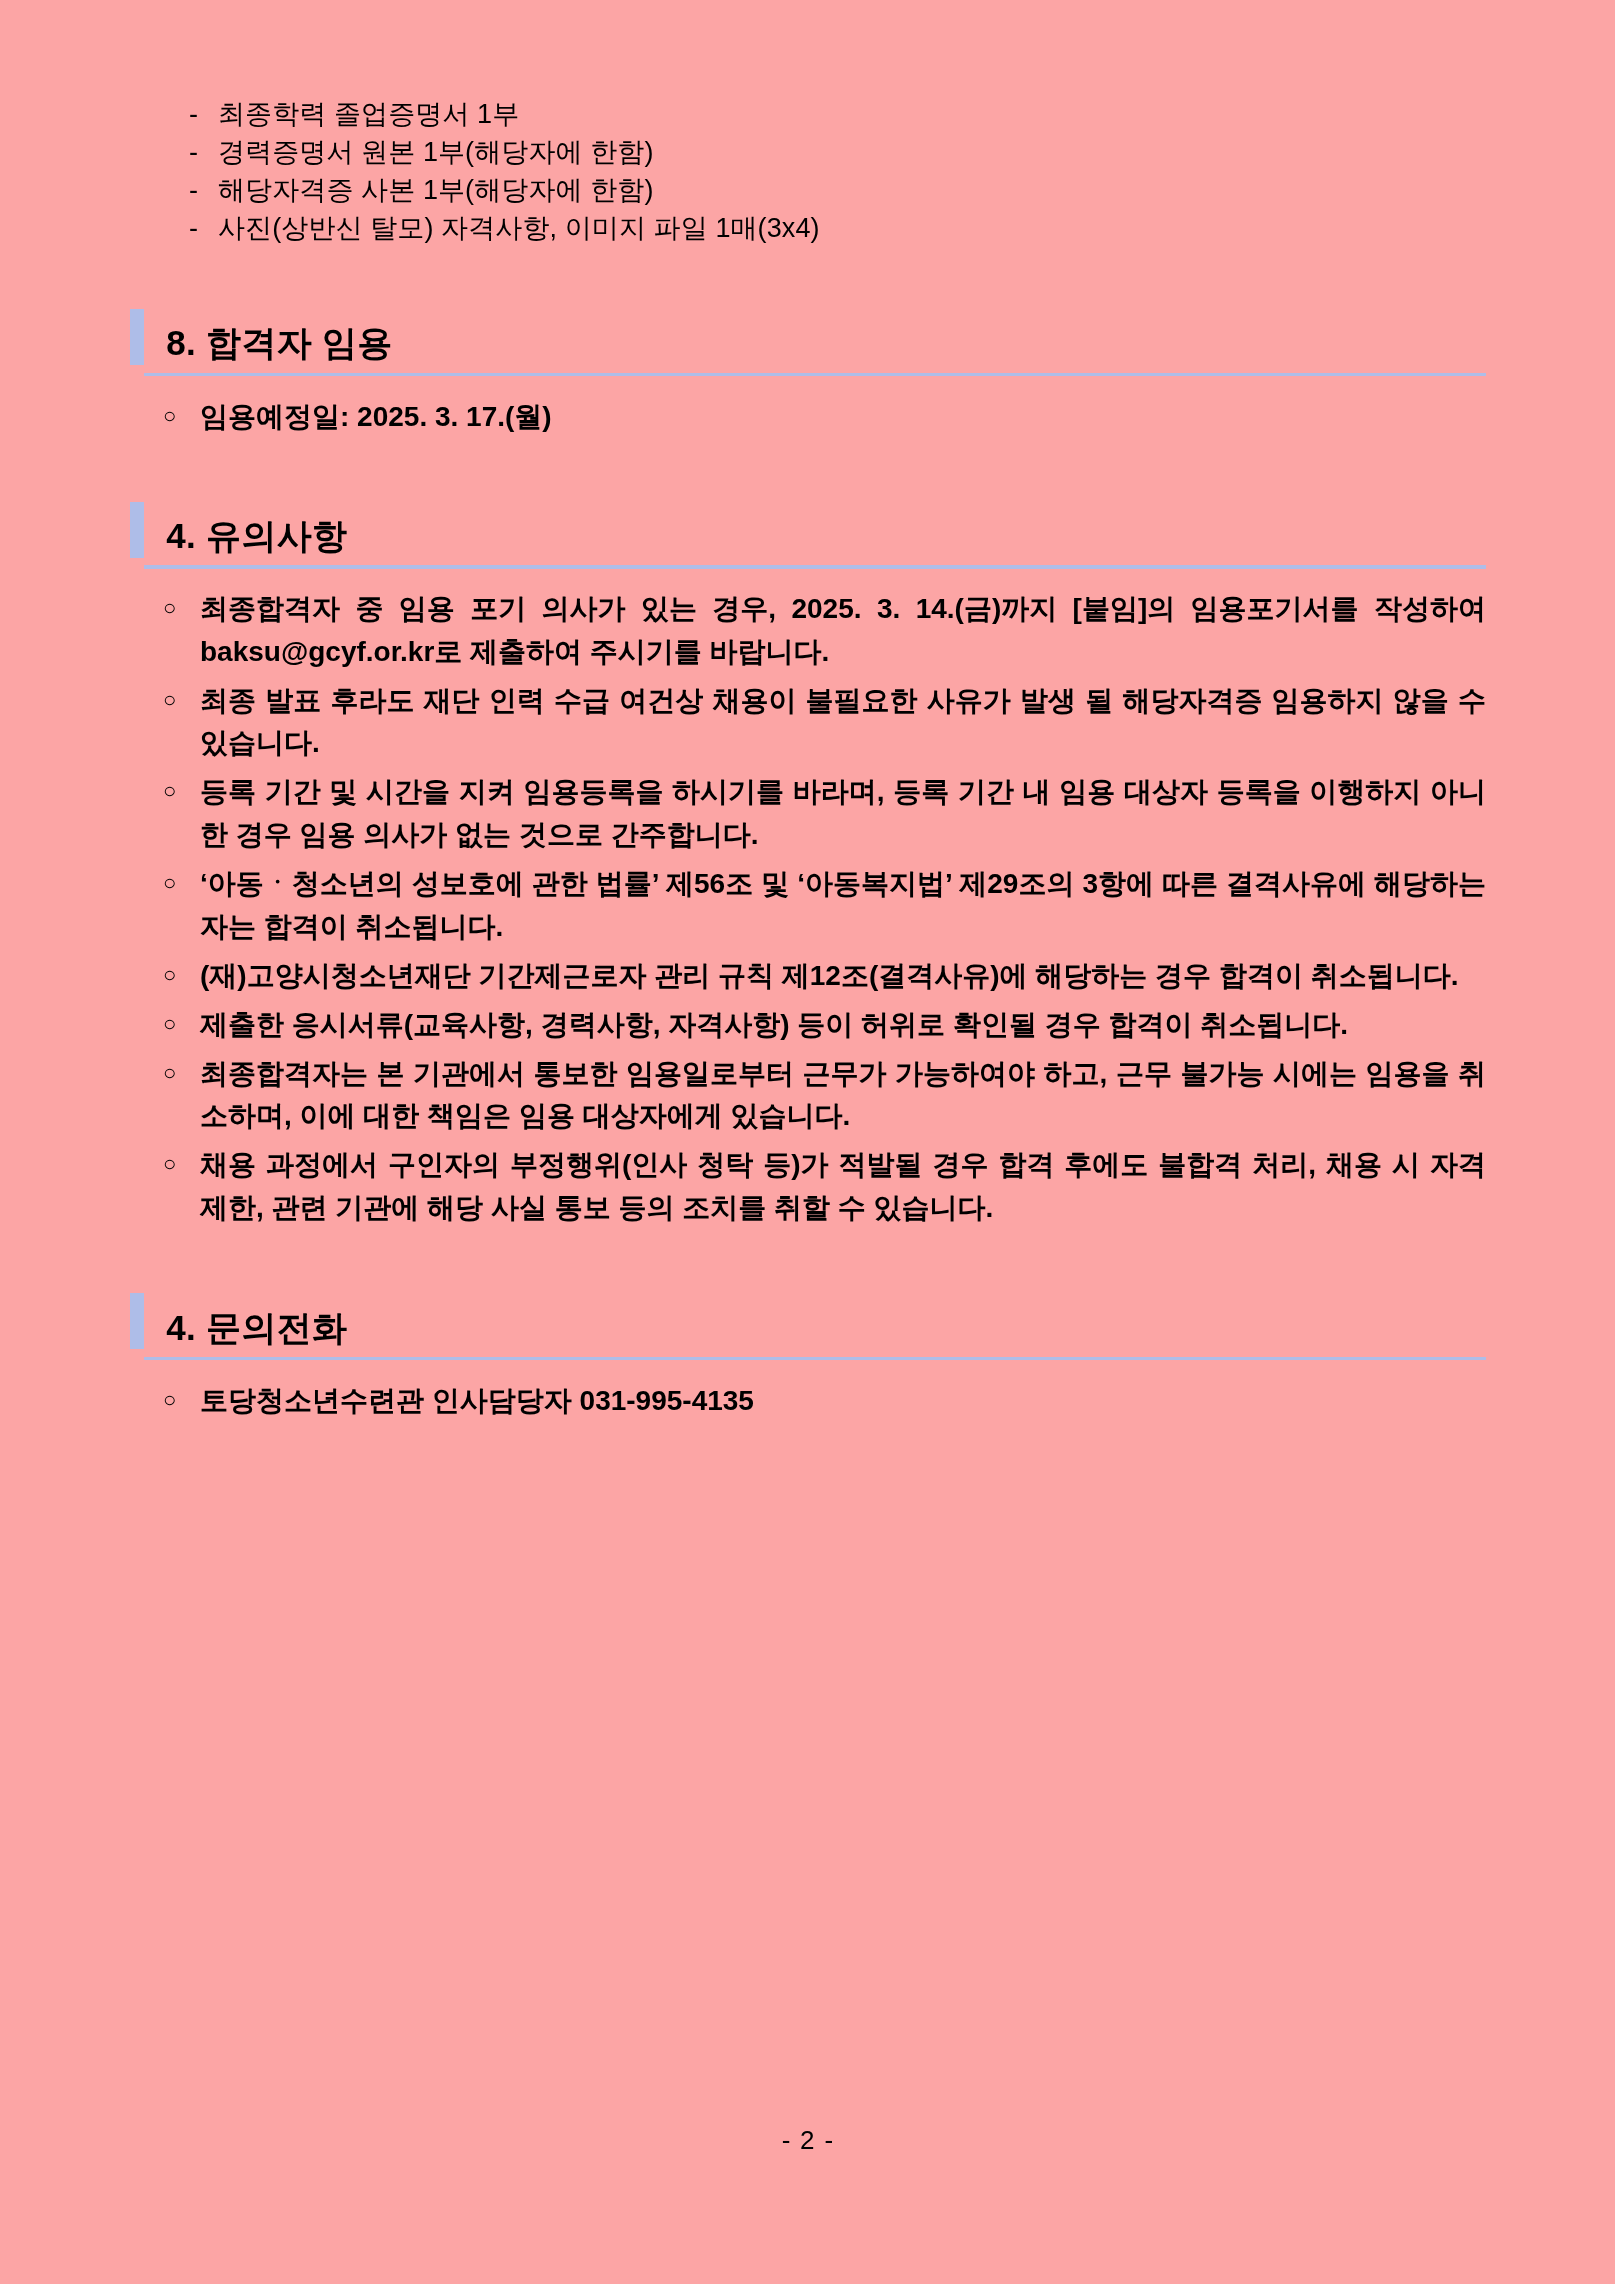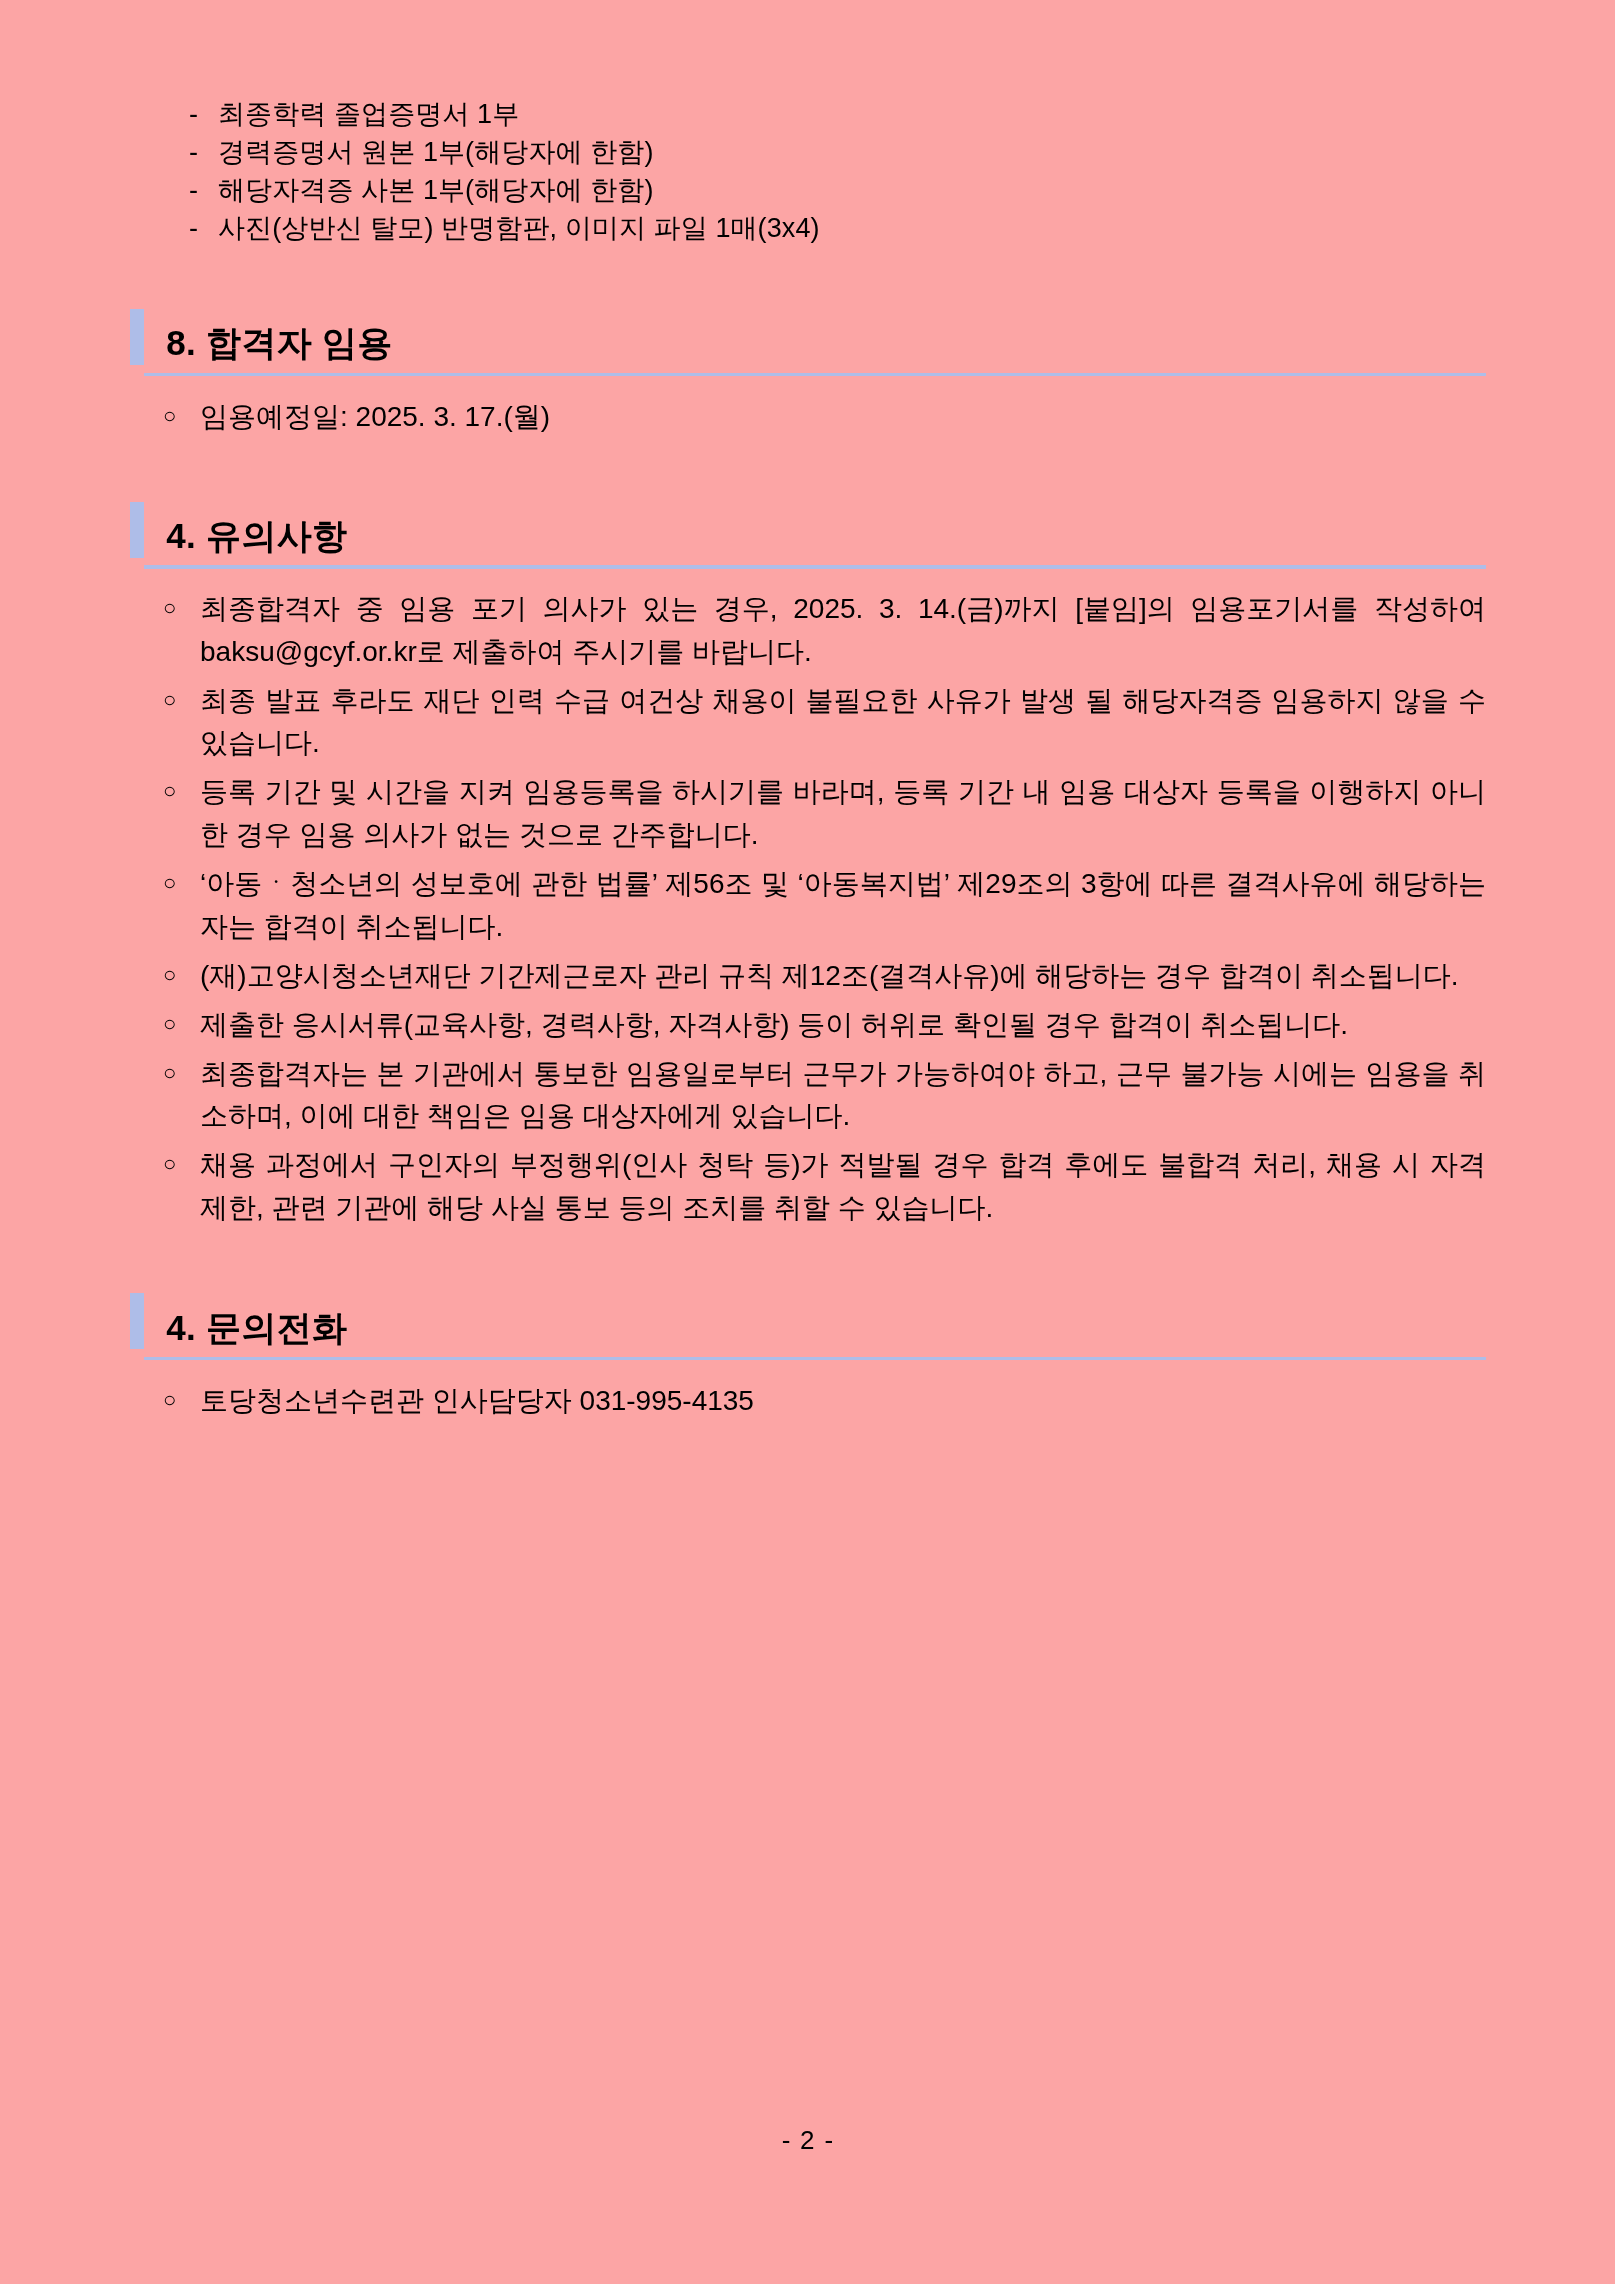--- a/index.html
+++ b/index.html
@@ -81,20 +81,21 @@
     list-style: none;
   }
   .circle-list > li {
     position: relative;
     padding-left: 70px;
     font-size: 28px;
     line-height: 1.52;
     margin-bottom: 6.5px;
     text-align: justify;
     text-justify: inter-character;
+    font-weight: bold;
   }
   .circle-list > li::before {
     content: "○";
     position: absolute;
     left: 33px;
     top: 0;
     font-size: 22px;
     line-height: 1.85;
   }
   .nowrapline {
@@ -126,21 +127,21 @@
       <li>
         <span class="dash">-</span><span>최종학력 졸업증명서 1부</span>
       </li>
       <li>
         <span class="dash">-</span><span>경력증명서 원본 1부(해당자에 한함)</span>
       </li>
       <li>
         <span class="dash">-</span><span>해당자격증 사본 1부(해당자에 한함)</span>
       </li>
       <li>
-        <span class="dash">-</span><span>사진(상반신 탈모) 반명함판, 이미지 파일 1매(3x4)</span>
+        <span class="dash">-</span><span>사진(상반신 탈모) 자격사항, 이미지 파일 1매(3x4)</span>
       </li>
     </ul>
 
     <div class="section">
       <div class="section-head">
         <div class="section-bar"></div>
         <div class="section-title">8. 합격자 임용</div>
       </div>
       <div class="section-rule"></div>
       <ul class="circle-list">

